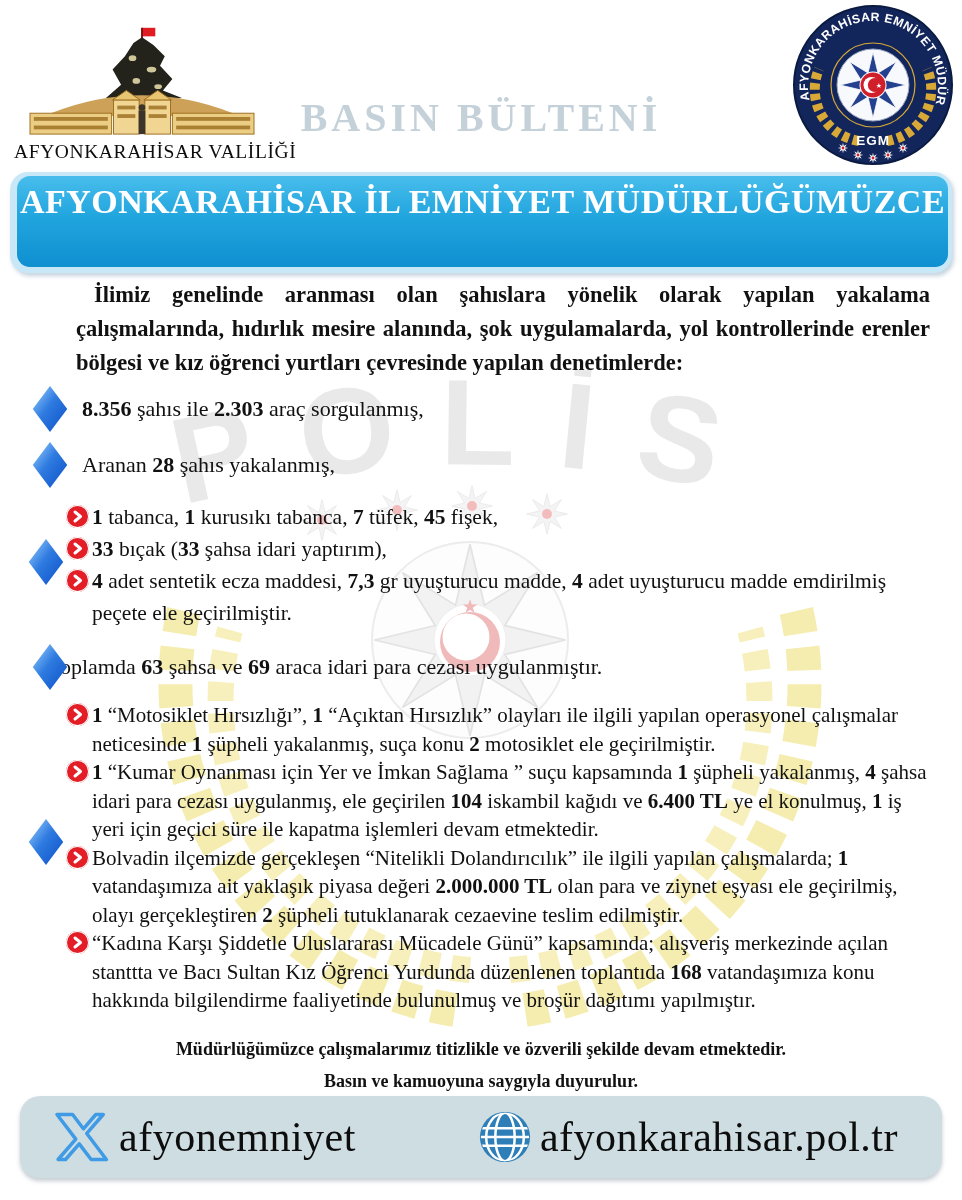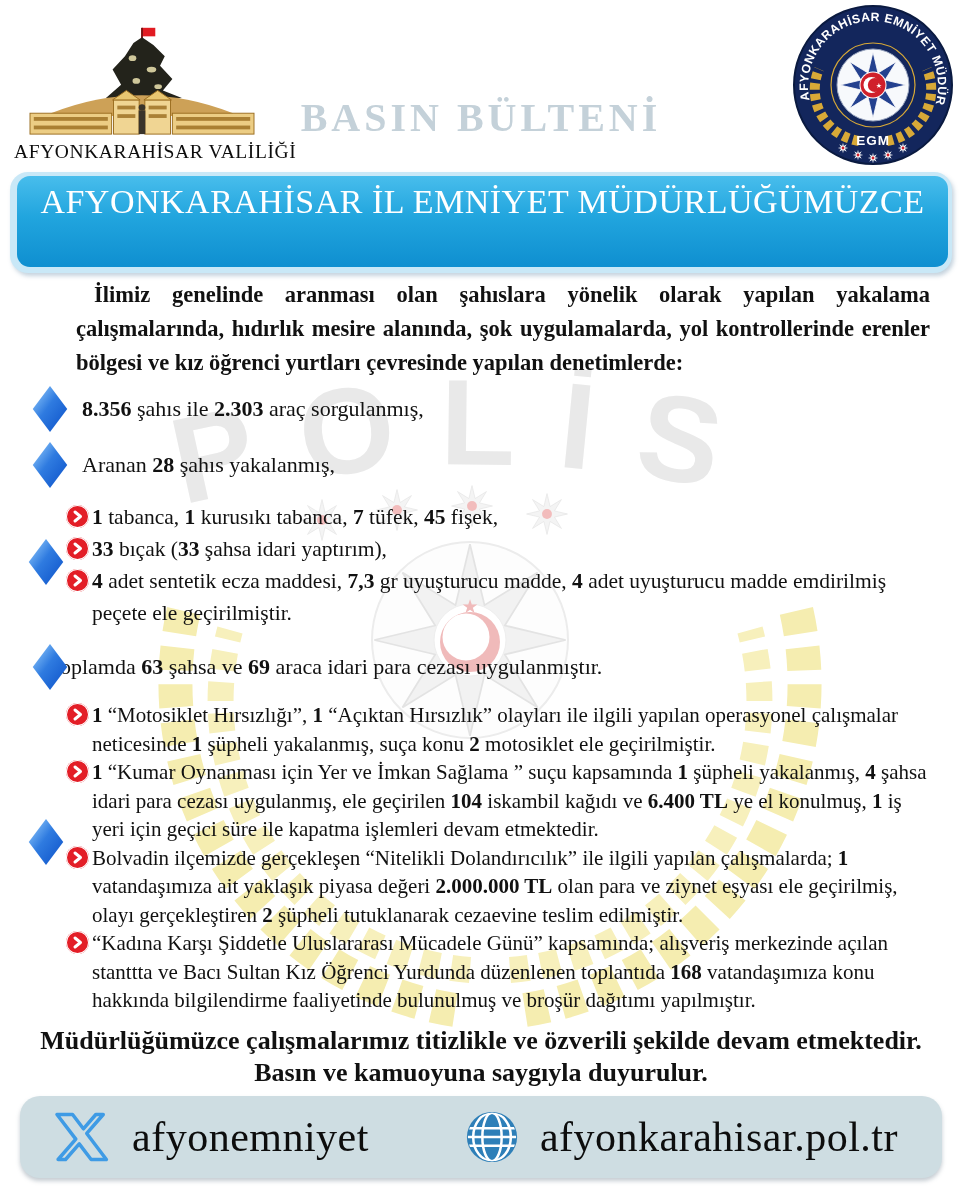--- a/index.html
+++ b/index.html
@@ -9,46 +9,46 @@
   .valilik{position:absolute;left:14px;top:24px;width:256px;text-align:center;}
   .valilik-caption{font-size:19.5px;letter-spacing:.6px;color:#0d0d0d;margin-top:1px;white-space:nowrap;}
   .press-title{position:absolute;left:0;right:0;top:94px;text-align:center;
                font-size:40px;font-weight:bold;color:#c4d1d9;letter-spacing:4px;}
   .emblem{position:absolute;right:8px;top:4px;}
   
   .banner-outer{position:absolute;left:10px;top:172px;width:942px;height:101px;
                 background:#c9e8f7;border-radius:18px;box-shadow:2px 3px 4px rgba(90,130,160,.35);}
   .banner{position:absolute;left:7px;top:4px;right:4px;bottom:6px;border-radius:13px;
           background:linear-gradient(#48bdec,#21a5de 45%,#0f8fd0);color:#fff;text-align:center;}
-  .banner-line1{font-size:34px;font-weight:normal;margin-top:7px;letter-spacing:.5px;white-space:nowrap;}
+  .banner-line1{font-size:34px;font-weight:bold;margin-top:7px;letter-spacing:.5px;white-space:nowrap;}
   .banner-line2{font-size:30px;font-weight:bold;margin-top:1px;letter-spacing:.5px;white-space:nowrap;}
   
   .watermark{position:absolute;left:100px;top:370px;pointer-events:none;}
   
   .bodywrap{position:absolute;left:0;top:264px;width:962px;z-index:1;}
   .intro{margin:14px 32px 0 76px;font-size:22.5px;line-height:1.5;font-weight:bold;
          text-indent:18px;text-align:justify;}
   .row{position:relative;margin:0 28px 0 2px;padding-left:80px;font-size:22px;line-height:44px;height:44px;}
   .row.r1{margin-top:8px;} .row.r2{margin-top:12px;} .row.r4{margin-top:16px;padding-left:46px;}
   .diamond{position:absolute;left:30px;top:50%;transform:translateY(-50%);width:36px;height:46px;}
   .group{position:relative;margin-right:26px;}
   .group.g3{margin-top:14px;} .group.g5{margin-top:12px;}
   .group .gdiamond{position:absolute;left:28px;width:36px;height:46px;}
   .g3 .gdiamond{top:38px;} .g5 .gdiamond{top:118px;}
   .sub{position:relative;margin-left:66px;padding-left:26px;font-size:21.5px;line-height:32px;}
   .g5 .sub{font-size:21px;line-height:28.5px;}
   .chev{position:absolute;left:0;top:4px;width:23px;height:23px;border-radius:50%;
         background:#e31e27;box-shadow:0 0 0 1px #fff inset;display:flex;align-items:center;justify-content:center;}
   .g5 .chev{top:2px;}
-  .closing{margin-top:10px;text-align:center;font-weight:bold;font-size:26px;line-height:32px;padding:0 40px;}
+  .closing{margin-top:18px;text-align:center;font-weight:bold;font-size:18px;line-height:32px;padding:0 40px;}
   
   .footer-bar{position:absolute;left:20px;top:1096px;width:922px;height:82px;background:#cedde2;
               border-radius:20px;box-shadow:0 3px 4px rgba(90,110,125,.35);display:flex;align-items:center;
               justify-content:space-between;padding:0 44px 0 32px;box-sizing:border-box;}
-  .footer-item{display:flex;align-items:center;gap:20px;}
+  .footer-item{display:flex;align-items:center;gap:7px;}
   .footer-text{font-size:42px;color:#0d0d0d;letter-spacing:.5px;}
   b{font-weight:bold;}
 </style>
 </head>
 <body>
 
 <div class="page">
 
   <div class="valilik">
     <svg width="252" height="112" viewBox="0 0 260 118">

